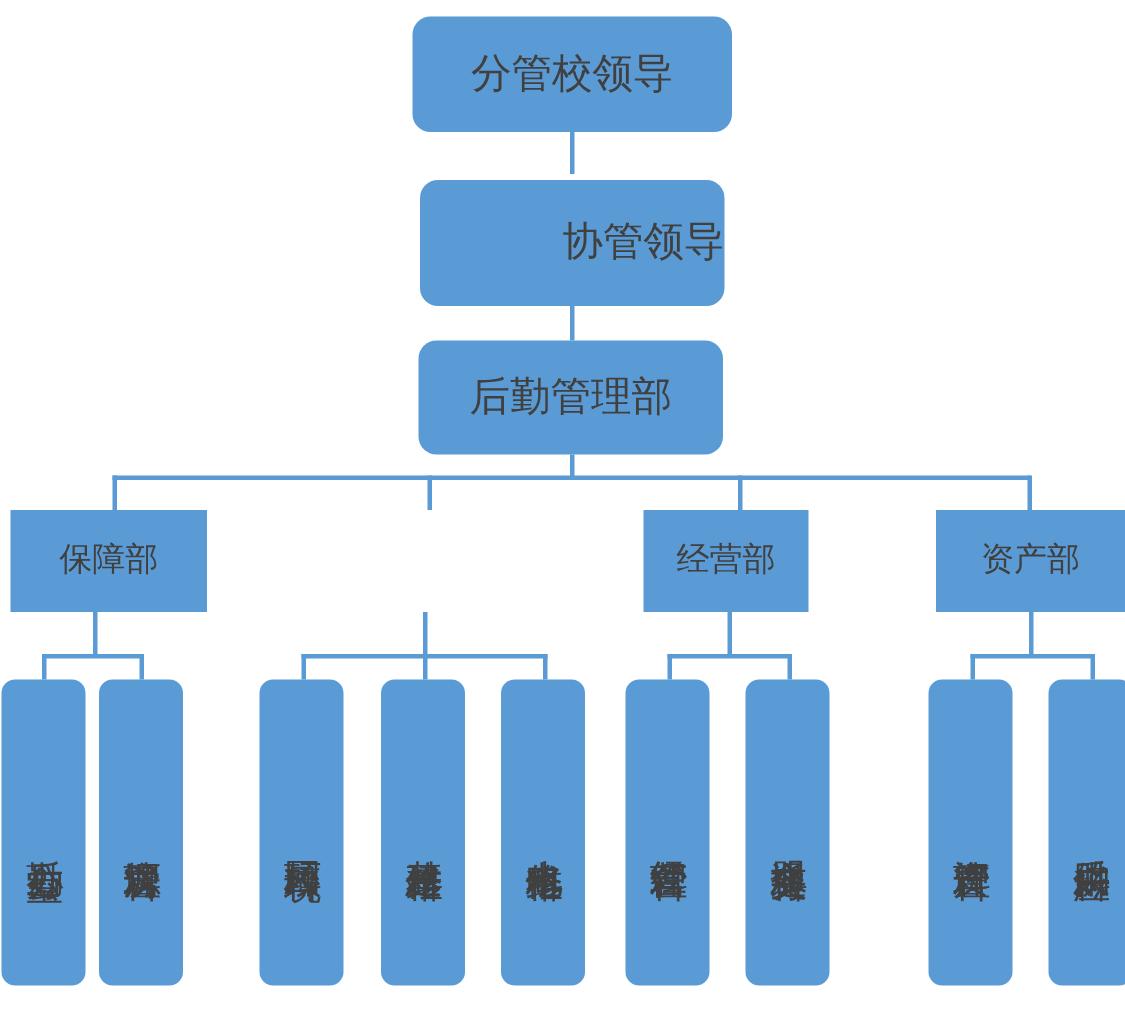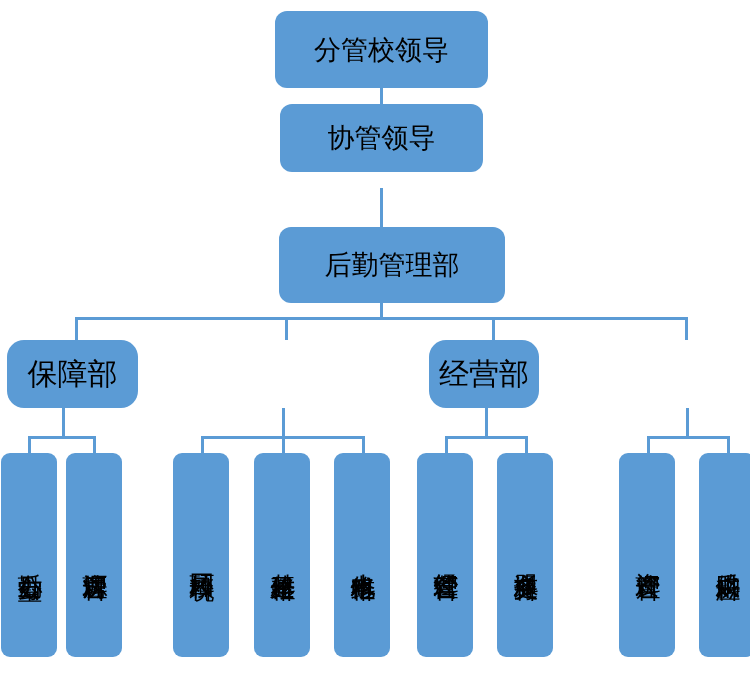--- a/index.html
+++ b/index.html
@@ -13,34 +13,34 @@
     height: 678px;
     background: #ffffff;
     font-family: "DejaVu Sans", "Liberation Sans", sans-serif;
     overflow: hidden;
   }
   .node {
     position: absolute;
     box-sizing: border-box;
     background: #5B9BD5;
     border-radius: 10px;
-    color: #000000;
+    color: #404040;
     display: flex;
     align-items: center;
     justify-content: center;
     text-align: center;
     line-height: 1.15;
   }
   .node.level-top {
     font-size: 27px;
     border-radius: 12px;
   }
   .node.level-dept {
-    font-size: 30px;
-    border-radius: 17px;
+    font-size: 22px;
+    border-radius: 0;
   }
   .node.level-leaf {
     font-size: 25px;
     border-radius: 9px;
     writing-mode: vertical-rl;
     text-orientation: upright;
     letter-spacing: 1px;
     padding-top: 6px;
     padding-bottom: 6px;
   }
@@ -60,42 +60,45 @@
 <body>
 
 <div id="chart-root">
 
   <div class="node level-top" style="left:275px; top:11px; width:213px; height:77px;">
     <span class="label">分管校领导</span>
   </div>
 
   <div class="connector v" style="left:380px; top:88px; height:28px;"></div>
 
-  <div class="node level-top" style="left:280px; top:104px; width:203px; height:68px;">
+  <div class="node level-top" style="left:280px; top:120px; width:203px; height:84px;justify-content:flex-end;">
     <span class="label">协管领导</span>
   </div>
 
   <div class="connector v" style="left:380px; top:188px; height:39px;"></div>
 
-  <div class="node level-top" style="left:279px; top:227px; width:226px; height:76px;">
+  <div class="node level-top" style="left:279px; top:227px; width:203px; height:76px;">
     <span class="label">后勤管理部</span>
   </div>
 
   <div class="connector v" style="left:380px; top:303px; height:16px;"></div>
   <div class="connector h" style="left:75px; top:317px; width:612px;"></div>
   <div class="connector v" style="left:75px; top:317px; height:23px;"></div>
   <div class="connector v" style="left:285px; top:317px; height:23px;"></div>
   <div class="connector v" style="left:492px; top:317px; height:23px;"></div>
   <div class="connector v" style="left:685px; top:317px; height:23px;"></div>
 
   <div class="node level-dept" style="left:7px; top:340px; width:131px; height:68px;">
     <span class="label">保障部</span>
   </div>
   <div class="node level-dept" style="left:429px; top:340px; width:110px; height:68px;">
     <span class="label">经营部</span>
+  </div>
+  <div class="node level-dept" style="left:624px; top:340px; width:126px; height:68px;">
+    <span class="label">资产部</span>
   </div>
 
   <div class="connector v" style="left:62px; top:408px; height:30px;"></div>
   <div class="connector h" style="left:28px; top:436px; width:68px;"></div>
   <div class="connector v" style="left:28px; top:436px; height:17px;"></div>
   <div class="connector v" style="left:93px; top:436px; height:17px;"></div>
 
   <div class="connector v" style="left:282px; top:408px; height:30px;"></div>
   <div class="connector h" style="left:201px; top:436px; width:164px;"></div>
   <div class="connector v" style="left:201px; top:436px; height:17px;"></div>

